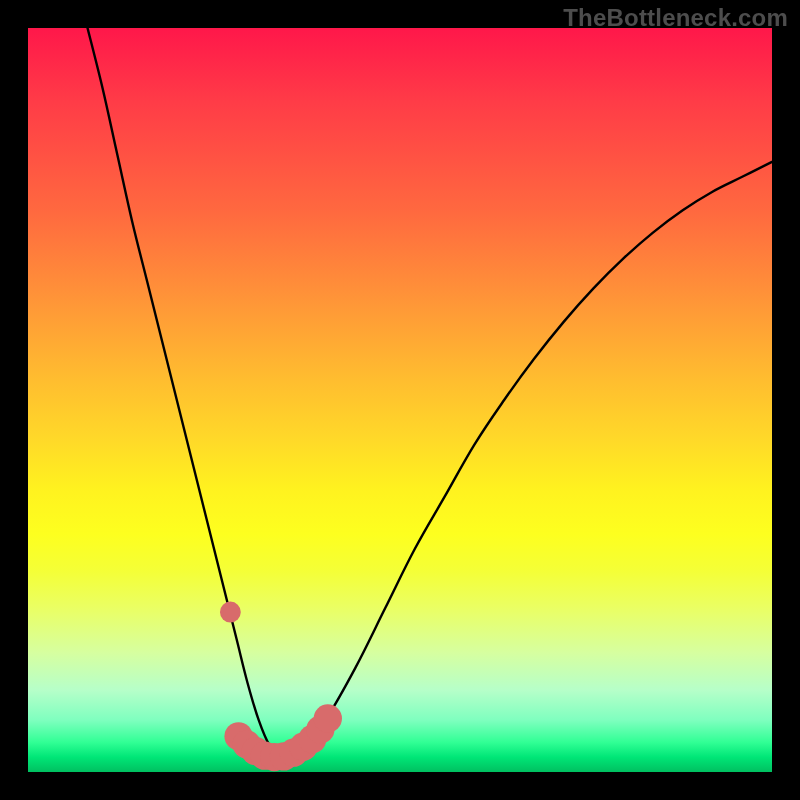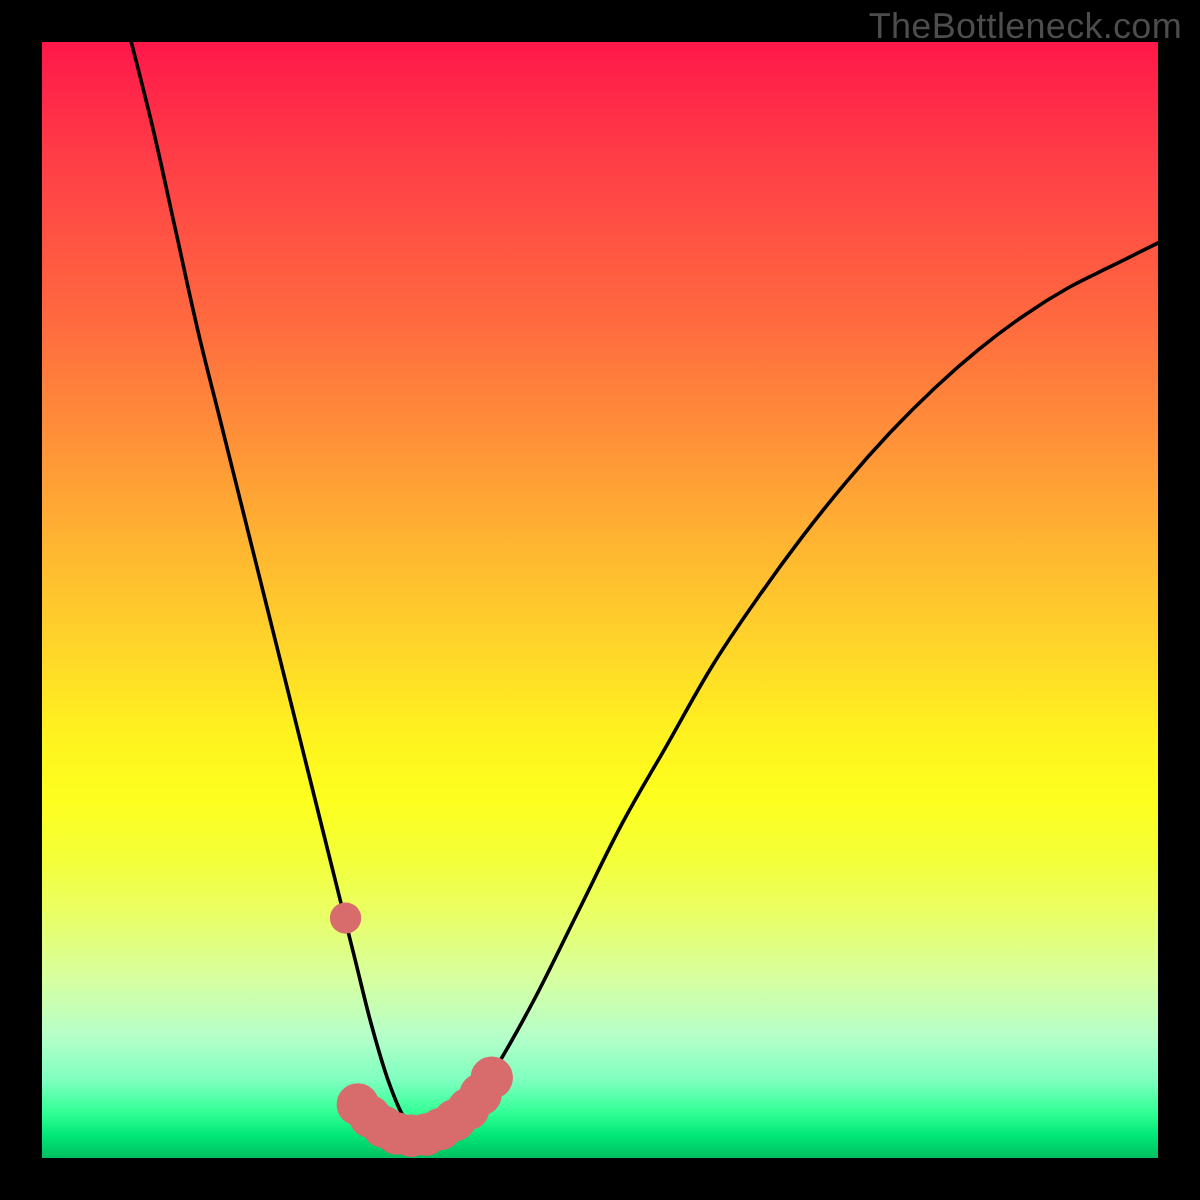--- a/index.html
+++ b/index.html
@@ -36,21 +36,21 @@
       #00e677 98%,
       #00c060 100%
     );
   }
   .watermark {
     position: absolute;
     top: 4px;
     right: 12px;
     color: #4d4d4d;
     font-size: 24px;
-    font-weight: 400;
+    font-weight: 700;
     letter-spacing: 0.2px;
     user-select: none;
   }
   svg.plot {
     position: absolute;
     left: 28px;
     top: 28px;
     width: 744px;
     height: 744px;
   }

